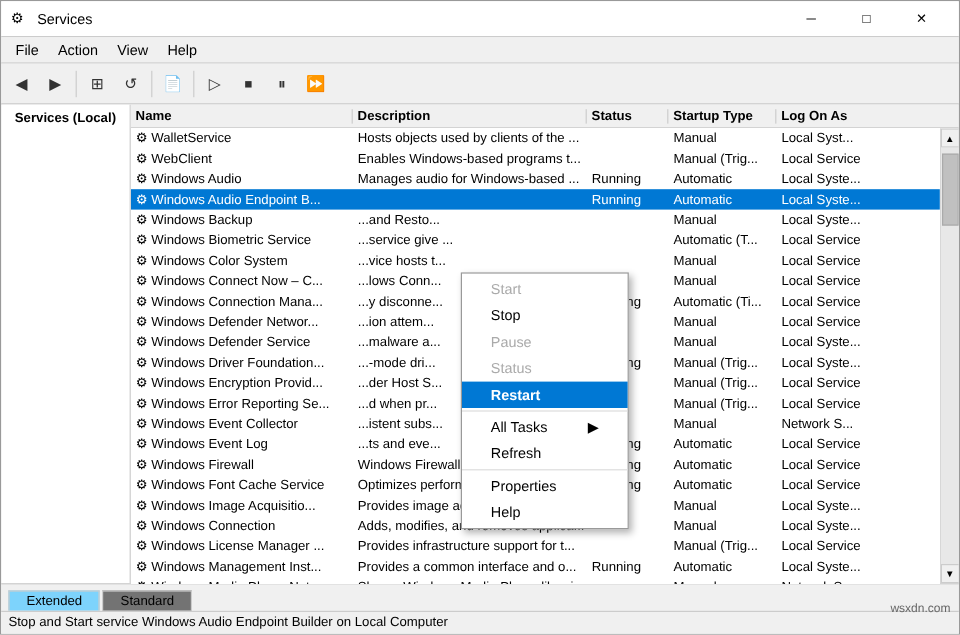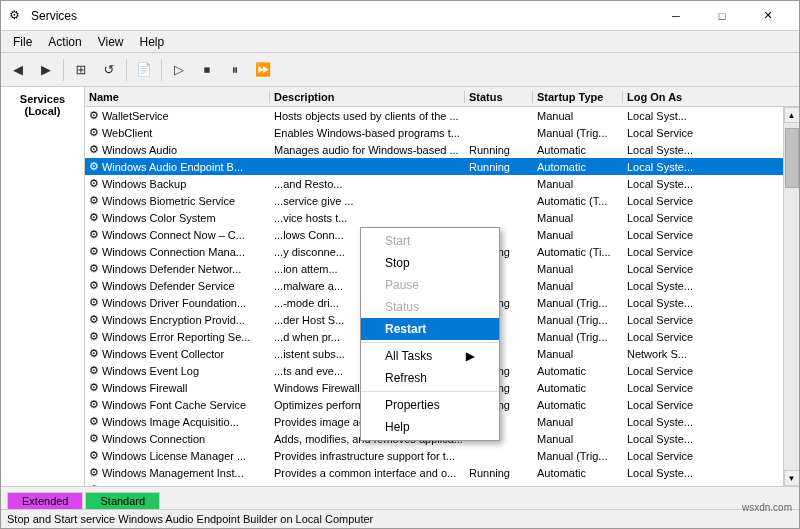--- a/index.html
+++ b/index.html
@@ -15,21 +15,21 @@
 
     .menu-bar { height: 22px; display: flex; align-items: center; background: #f0f0f0; border-bottom: 1px solid #ccc; padding: 0 4px; }
     .menu-item { padding: 2px 8px; cursor: pointer; font-size: 12px; }
 
     .toolbar { height: 34px; background: #f0f0f0; border-bottom: 1px solid #ccc; display: flex; align-items: center; padding: 2px 4px; gap: 2px; }
     .toolbar-btn { width: 26px; height: 26px; border: 1px solid transparent; background: transparent; cursor: pointer; display: flex; align-items: center; justify-content: center; font-size: 13px; color: #333; }
     .toolbar-separator { width: 1px; height: 22px; background: #ccc; margin: 0 2px; }
 
     .main-area { display: flex; flex: 1; overflow: hidden; }
 
-    .sidebar { width: 84px; background: #fff; border-right: 1px solid #ccc; padding: 6px; font-size: 11px; }
+    .sidebar { width: 108px; background: #fff; border-right: 1px solid #ccc; padding: 6px; font-size: 11px; }
     .sidebar-title { font-weight: bold; text-align: center; margin-bottom: 8px; font-size: 11px; }
 
     .content-area { flex: 1; display: flex; flex-direction: column; position: relative; }
 
     .list-header { display: flex; background: #f0f0f0; border-bottom: 1px solid #ccc; height: 20px; align-items: center; font-size: 11px; font-weight: bold; }
     .col-name { width: 185px; padding-left: 4px; border-right: 1px solid #ccc; cursor: pointer; white-space: nowrap; overflow: hidden; }
     .col-desc { width: 195px; padding-left: 4px; border-right: 1px solid #ccc; }
     .col-status { width: 68px; padding-left: 4px; border-right: 1px solid #ccc; }
     .col-startup { width: 90px; padding-left: 4px; border-right: 1px solid #ccc; }
     .col-logon { flex: 1; padding-left: 4px; }
@@ -52,22 +52,22 @@
 
     .context-menu { position: absolute; left: 275px; top: 140px; background: #fff; border: 1px solid #999; box-shadow: 3px 3px 6px rgba(0,0,0,0.3); z-index: 100; width: 140px; padding: 2px 0; }
     .ctx-item { padding: 4px 24px; font-size: 12px; cursor: pointer; display: flex; align-items: center; justify-content: space-between; }
     .ctx-item.active { background: #0078d4; color: white; }
     .ctx-item.disabled { color: #aaa; cursor: default; }
     .ctx-separator { height: 1px; background: #ddd; margin: 2px 0; }
     .ctx-item.bold { font-weight: bold; }
 
     .bottom-bar { height: 42px; background: #f0f0f0; border-top: 1px solid #ccc; display: flex; flex-direction: column; }
     .bottom-tabs { display: flex; height: 22px; align-items: flex-end; padding-left: 6px; }
-    .bottom-tab { padding: 2px 14px; border: 1px solid #ccc; background: #22c55e; font-size: 11px; cursor: pointer; margin-right: 2px; border-bottom: none; }
-    .bottom-tab.active { background: #d946ef; border-bottom-color: #f0f0f0; }
+    .bottom-tab { padding: 2px 14px; border: 1px solid #ccc; background: #737373; font-size: 11px; cursor: pointer; margin-right: 2px; border-bottom: none; }
+    .bottom-tab.active { background: #7dd3fc; border-bottom-color: #f0f0f0; }
     .bottom-status { flex: 1; display: flex; align-items: center; padding: 0 6px; font-size: 11px; border-top: 1px solid #ccc; background: #f0f0f0; }
     .wsxdn { position: absolute; bottom: 4px; right: 8px; font-size: 10px; color: #666; }
   </style>
 </head>
 <body>
 
 <div class="window">
 
   <div class="title-bar">
     <span class="title-bar-icon">⚙</span>

